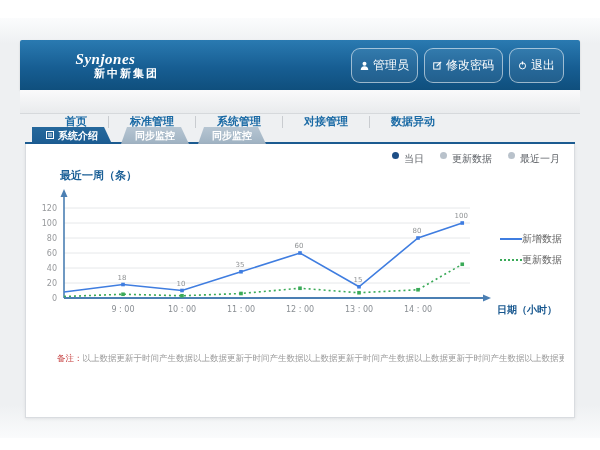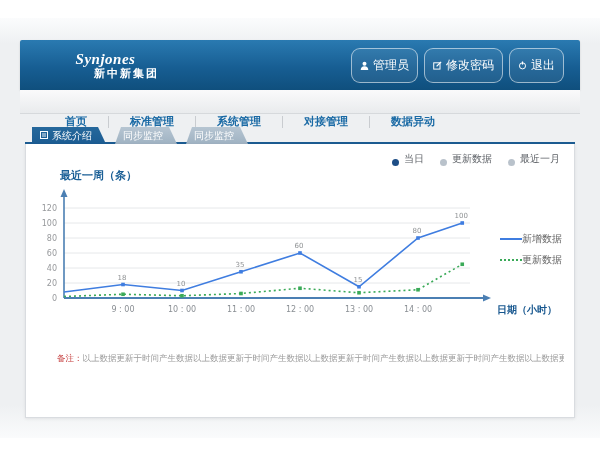--- a/index.html
+++ b/index.html
@@ -27,32 +27,32 @@
   
   .nav { height:24px; background:linear-gradient(180deg,#fafafb,#e9ebed); border-bottom:1px solid #d6d9dc;
     display:flex; align-items:center; padding-left:24px; }
   .nav-item { font-size:11px; font-weight:bold; color:#1a6aa5; text-decoration:none; padding:0 21px;
     border-right:1px solid #c9ccd0; line-height:12px;margin-top:40px; }
   .nav-item:last-child { border-right:none; }
 
   
   .panel { margin:13px 0 0 5px; width:550px; }
   .tabbar { height:17px; display:flex; padding-left:7px; border-bottom:2px solid #1c5c92; }
-  .tab { height:17px; display:flex; align-items:center; gap:4px; padding:0 14px 0 8px;
-    color:#fff; font-size:10px; font-weight:normal; margin-right:9px; cursor:pointer;
+  .tab { height:17px; display:flex; align-items:center; gap:4px; padding:0 14px 0 14px;
+    color:#fff; font-size:10px; font-weight:bold; margin-right:9px; cursor:pointer;
     background:linear-gradient(180deg,#b6c5d2,#9fb2c2);
     clip-path:polygon(6px 0, calc(100% - 8px) 0, 100% 100%, 0 100%); }
   .tab.active { background:linear-gradient(180deg,#25689c,#1c5c92);
     clip-path:polygon(0 0, calc(100% - 8px) 0, 100% 100%, 0 100%); }
   .panel-body { position:relative; background:#ffffff; border:1px solid #d9dce0; border-top:none;
     height:274px; box-shadow:0 1px 3px rgba(0,0,0,.08); }
 
   
   .radio-row { position:absolute; top:8px; right:14px; display:flex; gap:16px; align-items:center; }
-  .radio { display:flex; align-items:flex-end; gap:5px; font-size:10px; color:#5f6putati368; color:#5f6368; cursor:pointer; }
+  .radio { display:flex; align-items:flex-start; gap:5px; font-size:10px; color:#5f6putati368; color:#5f6368; cursor:pointer; }
   .dot { width:7px; height:7px; border-radius:50%; background:#b9c2cb; }
   .dot.sel { background:#1d4e86; }
 
   
   .chart-title { position:absolute; top:24px; left:34px; font-size:11px; font-weight:bold; color:#1a5f96; }
   #chart { position:absolute; top:42px; left:12px; }
   .legend { position:absolute; top:88px; right:12px; display:flex; flex-direction:column; gap:7px; }
   .legend-item { display:flex; align-items:center; font-size:10px; color:#666; }
   .sample { width:22px; height:0; border-top:2px solid #3f7de0; }
   .sample.dotted { border-top:2px dotted #3aaa58; }

